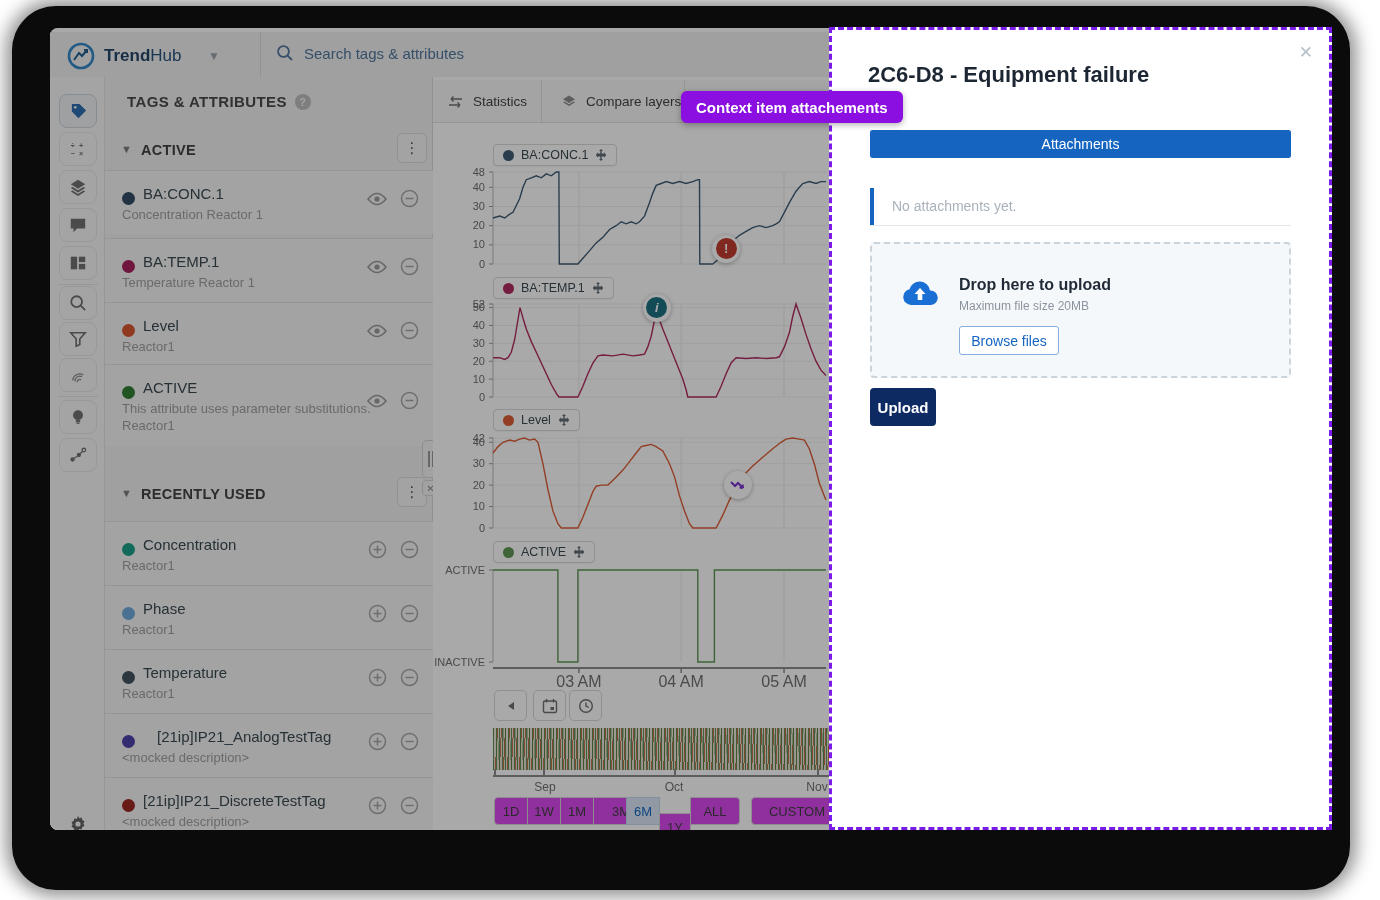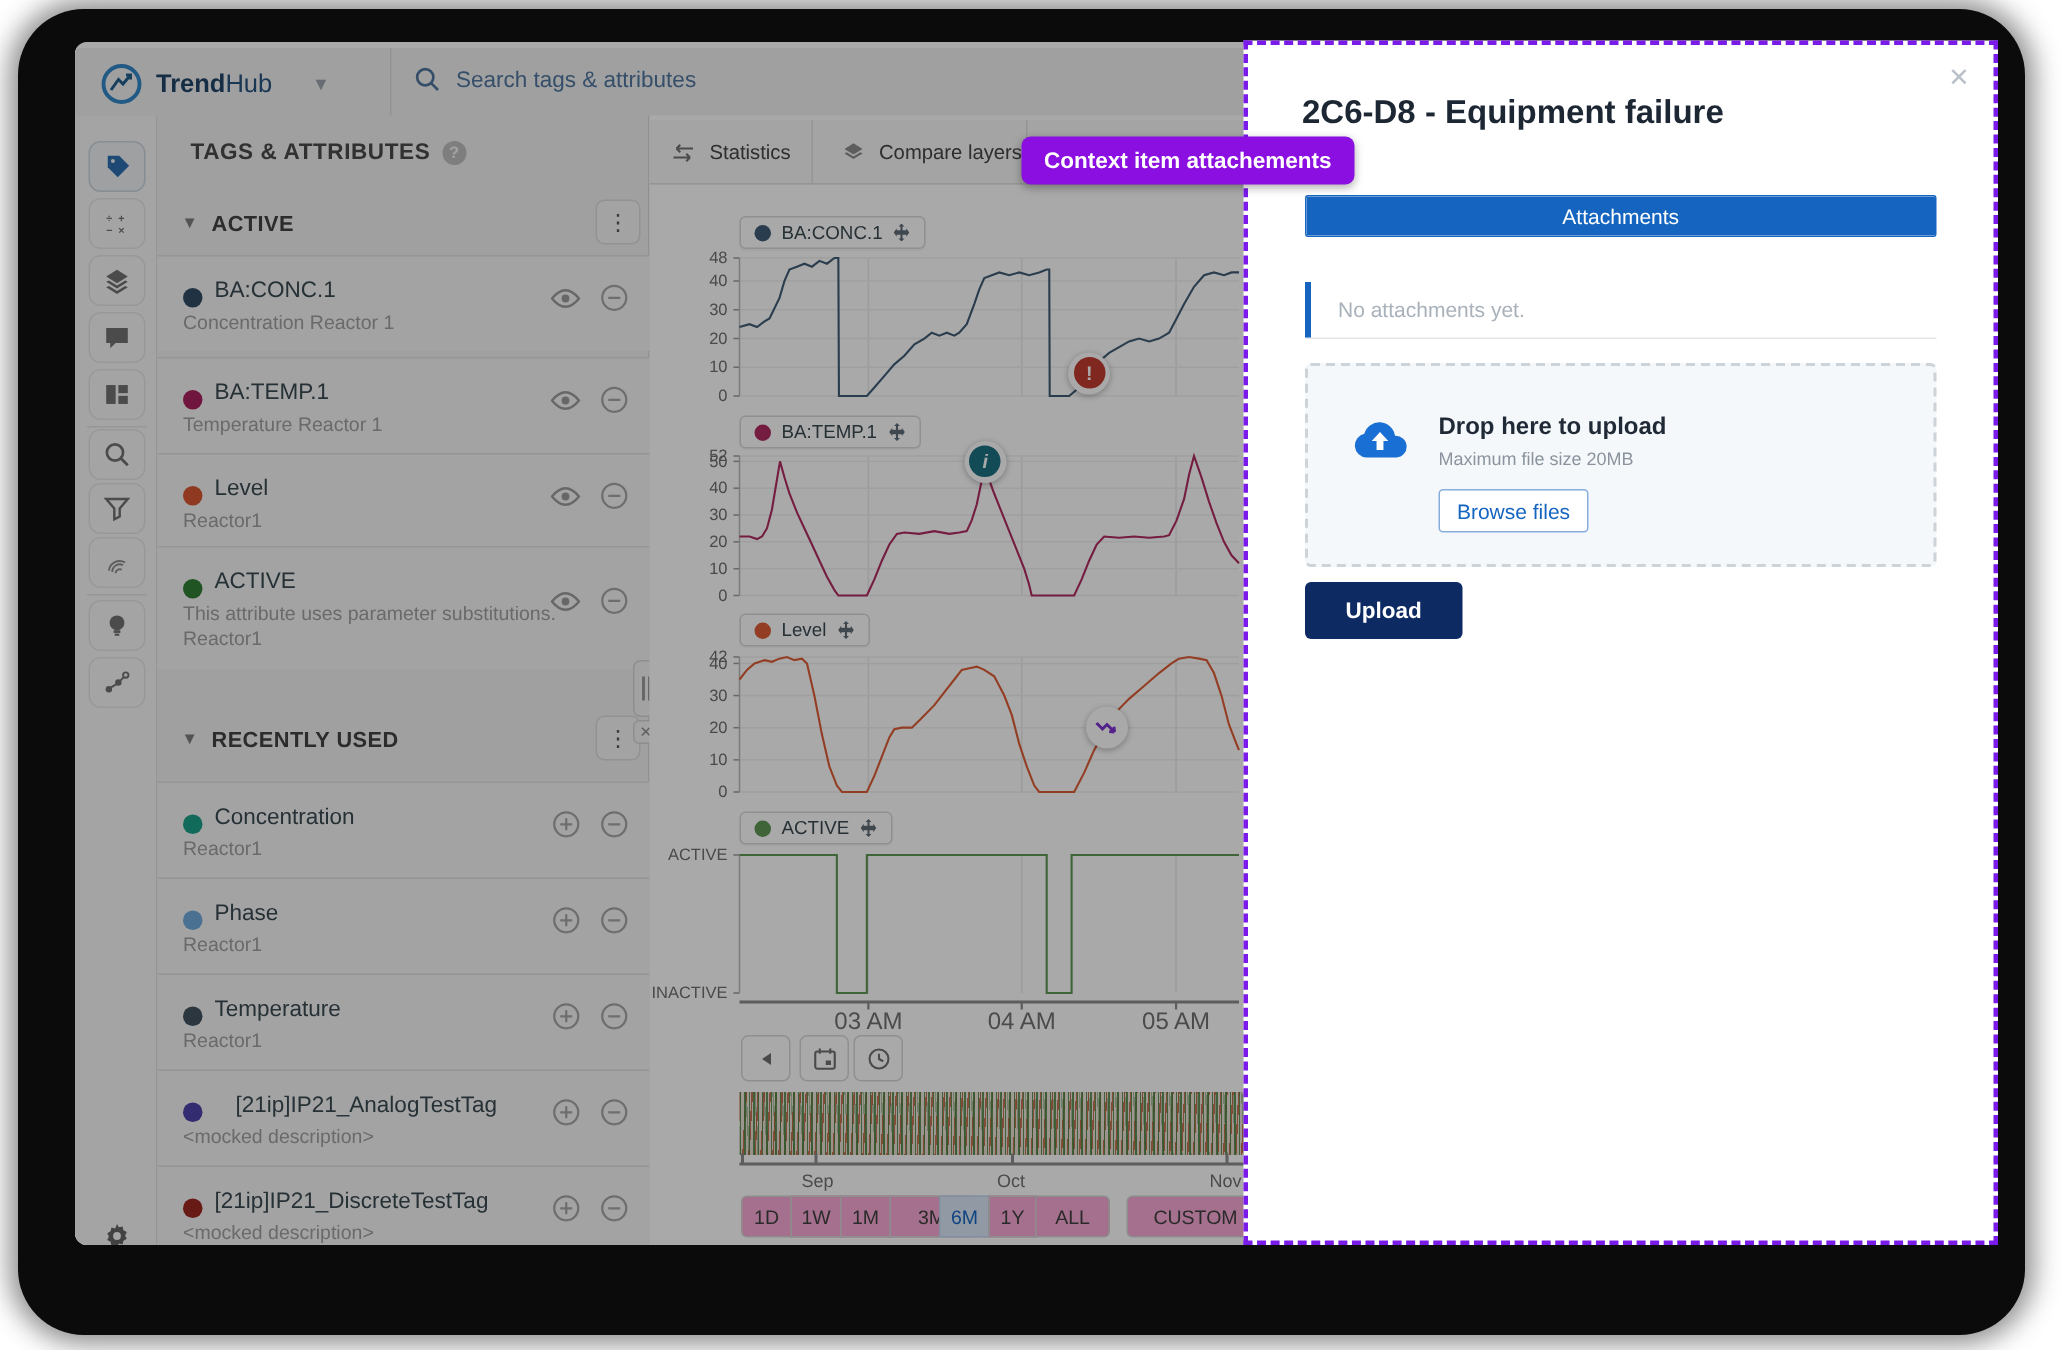--- a/index.html
+++ b/index.html
@@ -53,21 +53,21 @@
   .navbtn{position:absolute;top:613px;width:33px;height:31px;border:1px solid #d8d8d8;border-radius:5px;background:#fff;display:flex;align-items:center;justify-content:center;color:#6d6d6d;}
   #overview{position:absolute;left:60px;top:651px;width:773px;height:42px;
     background:
       repeating-linear-gradient(90deg, rgba(72,128,60,.85) 0 1px, rgba(0,0,0,0) 1px 3px),
       repeating-linear-gradient(93deg, rgba(186,84,48,.8) 0 1px, rgba(0,0,0,0) 1px 4px),
       repeating-linear-gradient(87deg, rgba(90,140,80,.45) 0 1px, rgba(0,0,0,0) 1px 6px),
       linear-gradient(180deg,#efe7dd,#e6dcd2);}
   #ov-axis{position:absolute;left:60px;top:698px;width:773px;height:2px;background:#8a8a8a;}
   .ov-tick{position:absolute;top:692px;width:1.5px;height:7px;background:#8a8a8a;}
   .ov-lab{position:absolute;top:703px;transform:translateX(-50%);font-size:12px;color:#6f6f6f;}
-  .preset{position:absolute;top:720px;height:28px;border:1px solid #d4d4d4;background:#f9a8d4;display:flex;align-items:center;justify-content:center;font-size:13px;color:#3c3c3c;}
+  .preset{position:absolute;top:720px;height:28px;border:1px solid #d4d4d4;background:#d946ef;display:flex;align-items:center;justify-content:center;font-size:13px;color:#3c3c3c;}
   .preset.sel{background:#d9e7f7;color:#1565c0;border-color:#c3d8ef;}
   
   #dim{position:absolute;left:0;top:0;width:1280px;height:802px;background:rgba(8,8,10,.35);z-index:40;}
   
   #tooltip{position:absolute;left:681px;top:91px;height:32px;padding:0 15px;border-radius:6px;display:flex;align-items:center;color:#fff;font-size:15px;font-weight:700;z-index:60;box-shadow:0 2px 6px rgba(0,0,0,.3);}
   
   #dialog{position:absolute;left:829px;top:27px;width:503px;height:803px;background:#fff;border:3px dashed #7a1bea;z-index:55;}
   #dlg-close{position:absolute;right:16px;top:12px;font-size:17px;color:#b9c0c7;}
   #dlg-title{position:absolute;left:36px;top:32px;font-size:22px;font-weight:700;color:#1c2733;}
   #dlg-tabs{position:absolute;left:38px;top:100px;width:421px;height:28px;display:flex;border:1px solid #1565c0;border-radius:2px;overflow:hidden;}
@@ -75,21 +75,21 @@
   #tab-details{background:#fff;color:#1565c0;border-right:1px solid #1565c0;}
   #tab-attach{color:#fff;}
   #empty-row{position:absolute;left:38px;top:158px;width:421px;height:38px;border-bottom:1px solid #e4e7ea;}
   #empty-bar{position:absolute;left:0;top:0;width:4px;height:37px;}
   #empty-text{position:absolute;left:22px;top:10px;font-size:14px;color:#a9b1bb;}
   #dropzone{position:absolute;left:38px;top:212px;width:421px;height:136px;border:2px dashed #ccd3d9;border-radius:4px;background:#f5f8fb;}
   #dz-cloud{position:absolute;left:30px;top:36px;}
   #dz-title{position:absolute;left:87px;top:32px;font-size:16px;font-weight:700;color:#1f2a36;}
   #dz-sub{position:absolute;left:87px;top:55px;font-size:12px;color:#8b949e;}
   #dz-browse{position:absolute;left:87px;top:82px;width:100px;height:29px;border:1px solid #86aedd;border-radius:3px;background:#fff;color:#1565c0;font-size:14px;display:flex;align-items:center;justify-content:center;}
-  #upload-btn{position:absolute;left:38px;top:358px;width:105px;height:38px;border-radius:4px;color:#fff;font-size:15px;font-weight:700;display:flex;align-items:center;justify-content:center;}
+  #upload-btn{position:absolute;left:38px;top:358px;width:66px;height:38px;border-radius:4px;color:#fff;font-size:15px;font-weight:700;display:flex;align-items:center;justify-content:center;}
 </style>
 </head>
 <body>
 
 <div id="backdrop"></div>
 
 <div id="app">
 
   <div id="topbar">
     <div class="brand">
@@ -549,21 +549,21 @@
     <span class="ov-tick" style="left:384px;"></span>
     <span class="ov-lab" style="left:112px;">Sep</span>
     <span class="ov-lab" style="left:241px;">Oct</span>
     <span class="ov-lab" style="left:384px;">Nov</span>
 
     <div class="preset" style="left:61px;width:34px;border-radius:4px 0 0 4px;">1D</div>
     <div class="preset" style="left:94px;width:34px;">1W</div>
     <div class="preset" style="left:127px;width:34px;">1M</div>
     <div class="preset" style="left:160px;width:56px;">3M</div>
     <div class="preset sel" style="left:193px;width:34px;">6M</div>
-    <div class="preset" style="left:226px;width:32px;">1Y</div>
+    <div class="preset" style="left:226px;width:32px;margin-top:16px;">1Y</div>
     <div class="preset" style="left:257px;width:50px;border-radius:0 4px 4px 0;">ALL</div>
     <div class="preset" style="left:318px;width:92px;border-radius:4px;">CUSTOM</div>
   </div>
 
   <div id="dim"></div>
 </div>
 
 <div id="tooltip" style="background-color: rgb(138, 15, 224);">Context item attachements</div>
 
 <div id="dialog">

